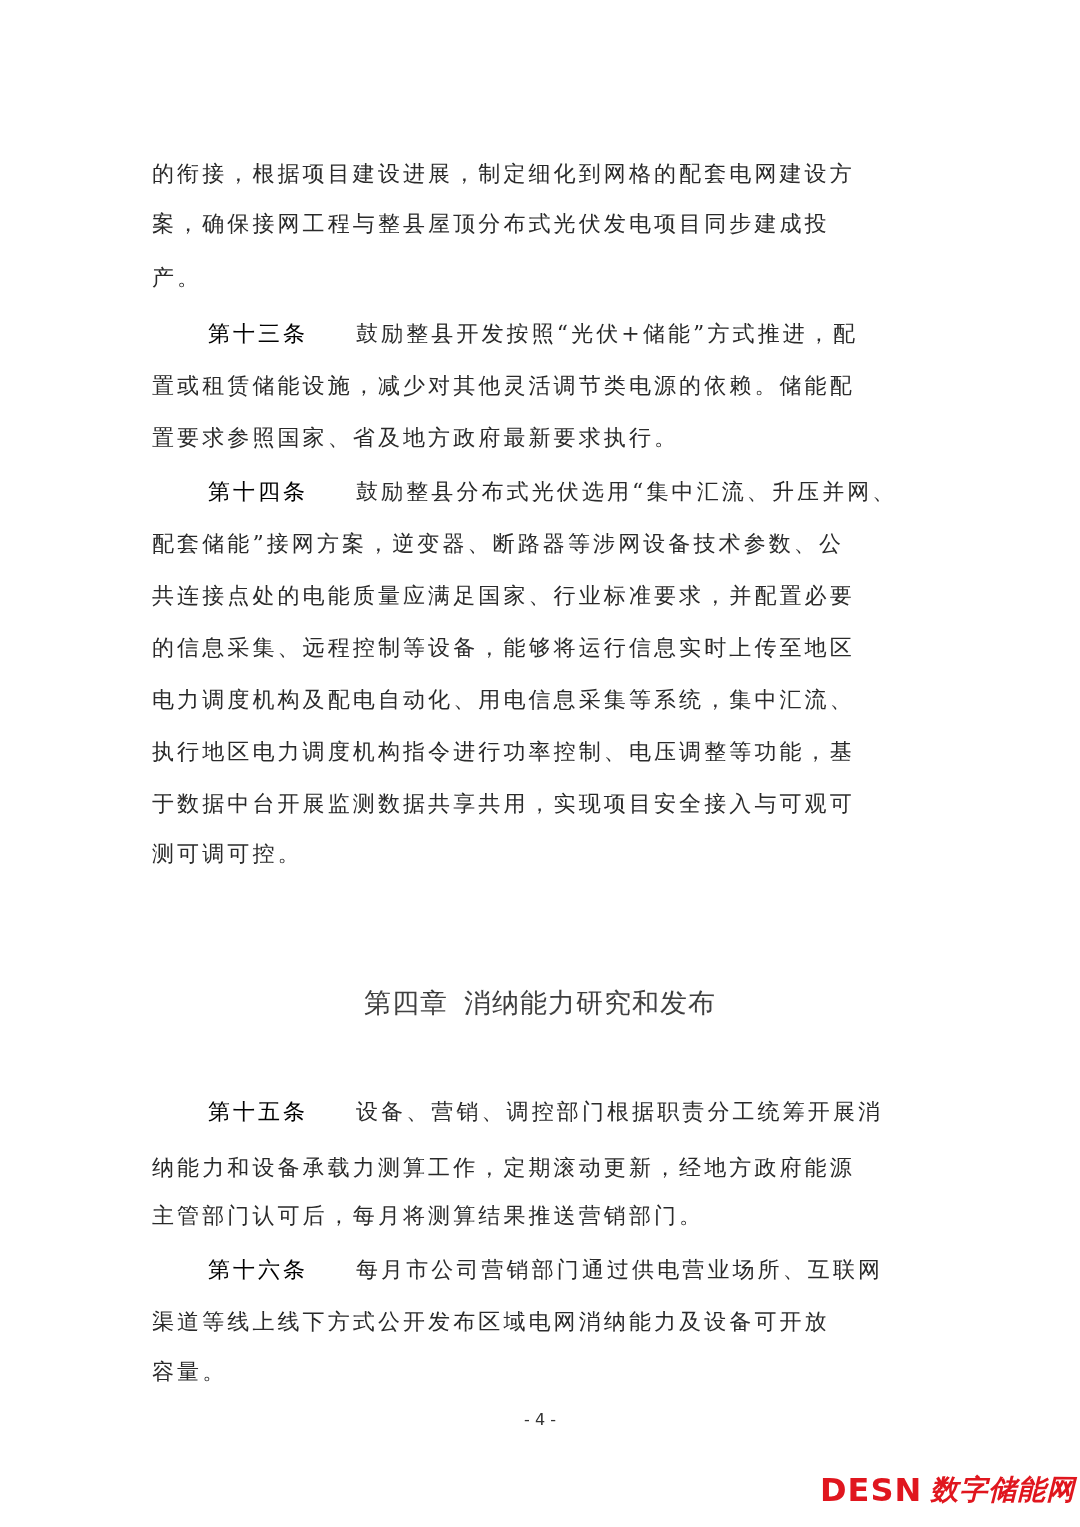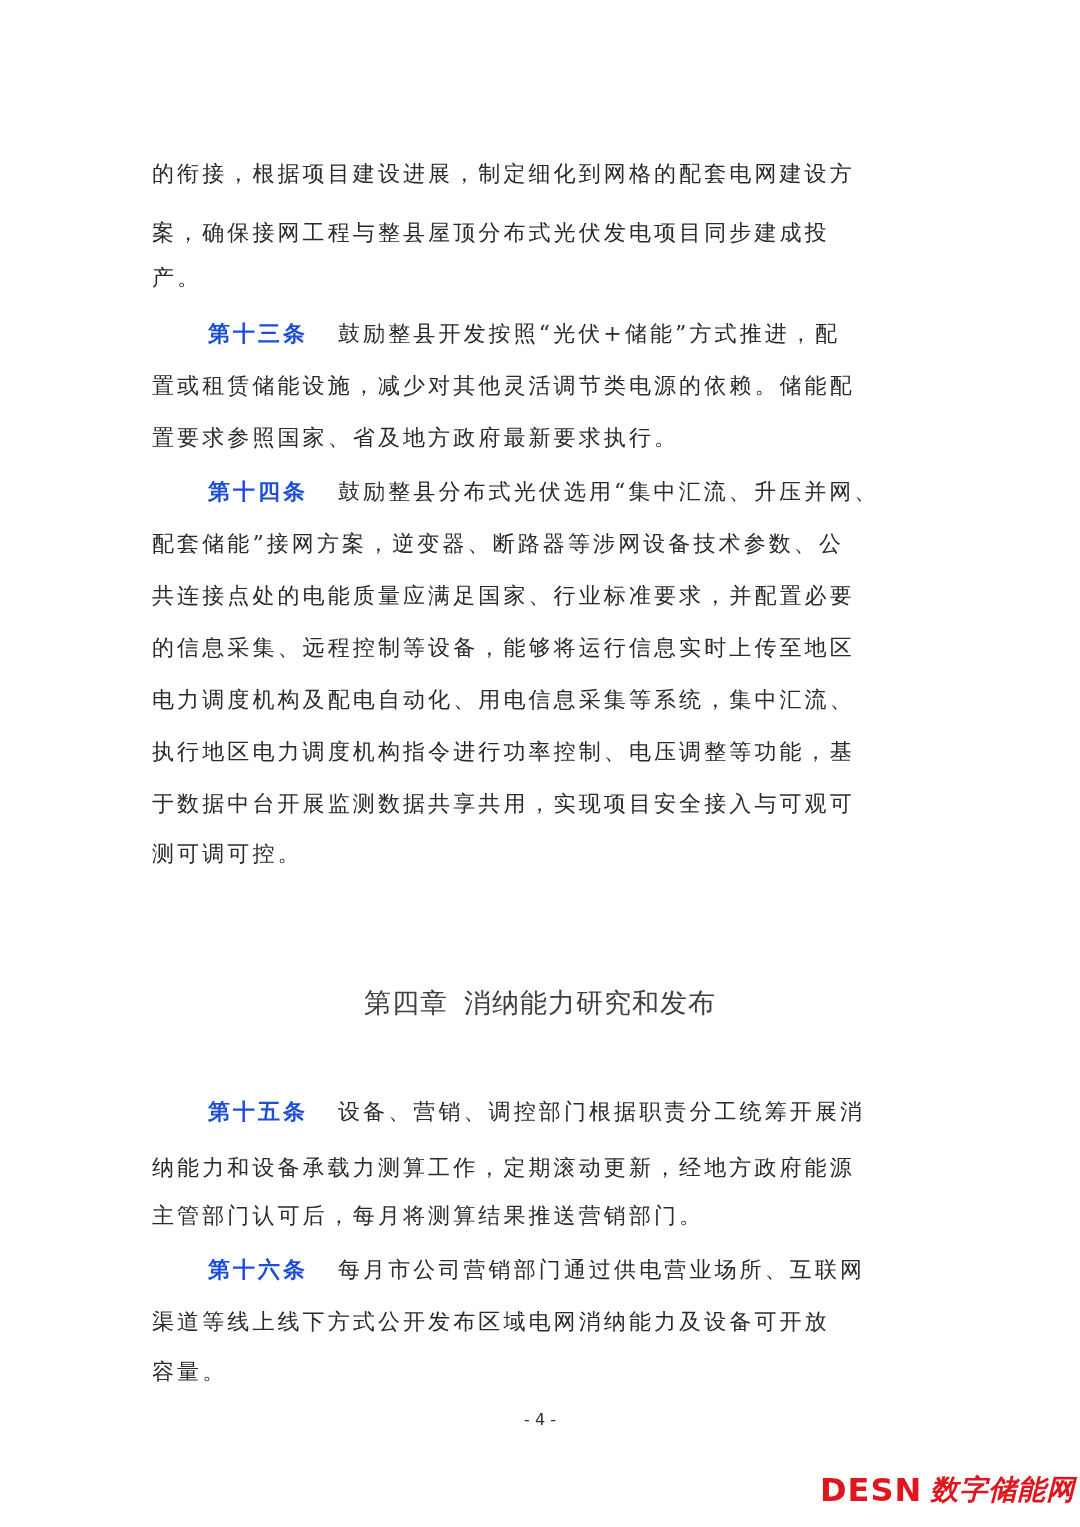--- a/index.html
+++ b/index.html
@@ -7,21 +7,21 @@
     width: 1080px; height: 1527px; position: relative; overflow: hidden;
     font-family: "DejaVu Serif", "Liberation Serif", serif;
     color: #2a2a2a;
   }
   .line {
     position: absolute; left: 152px; width: 800px;
     font-size: 22px; line-height: 32px; height: 32px;
     white-space: nowrap; letter-spacing: 3.1px;
   }
   .indent { left: 208px; }
-  .art-no { font-family: "DejaVu Sans", "Liberation Sans", sans-serif; font-weight: bold; color: #1d4ed8; letter-spacing: 3px; margin-right: 30px; }
+  .art-no { font-family: "DejaVu Sans", "Liberation Sans", sans-serif; font-weight: normal; color: #000000; letter-spacing: 3px; margin-right: 48px; }
   .chapter {
     position: absolute; left: 0; width: 1080px; top: 985px; text-align: center;
     font-family: "DejaVu Sans", "Liberation Sans", sans-serif;
     font-size: 27px; color: #404040; letter-spacing: 1px;
   }
   .chapter .gap { display: inline-block; width: 16px; }
   .page-no {
     position: absolute; left: 0; width: 1080px; top: 1410px; text-align: center;
     font-family: "DejaVu Sans", "Liberation Sans", sans-serif; font-size: 16px; color: #333;
   }
@@ -35,21 +35,21 @@
   }
   .wm-name {
     font-family: "DejaVu Sans", "Liberation Sans", sans-serif; font-weight: bold;
     font-size: 28px; letter-spacing: 1px; font-style: italic;
   }
 </style>
 </head>
 <body>
 
 <div class="line" style="top:158px">的衔接，根据项目建设进展，制定细化到网格的配套电网建设方</div>
-<div class="line" style="top:217px">案，确保接网工程与整县屋顶分布式光伏发电项目同步建成投</div>
+<div class="line" style="top:208px">案，确保接网工程与整县屋顶分布式光伏发电项目同步建成投</div>
 <div class="line" style="top:262px">产。</div>
 
 <div class="line indent" style="top:318px">
   <span class="art-no">第十三条</span><span>鼓励整县开发按照“光伏+储能”方式推进，配</span>
 </div>
 <div class="line" style="top:370px">置或租赁储能设施，减少对其他灵活调节类电源的依赖。储能配</div>
 <div class="line" style="top:422px">置要求参照国家、省及地方政府最新要求执行。</div>
 
 <div class="line indent" style="top:476px">
   <span class="art-no">第十四条</span><span>鼓励整县分布式光伏选用“集中汇流、升压并网、</span>

